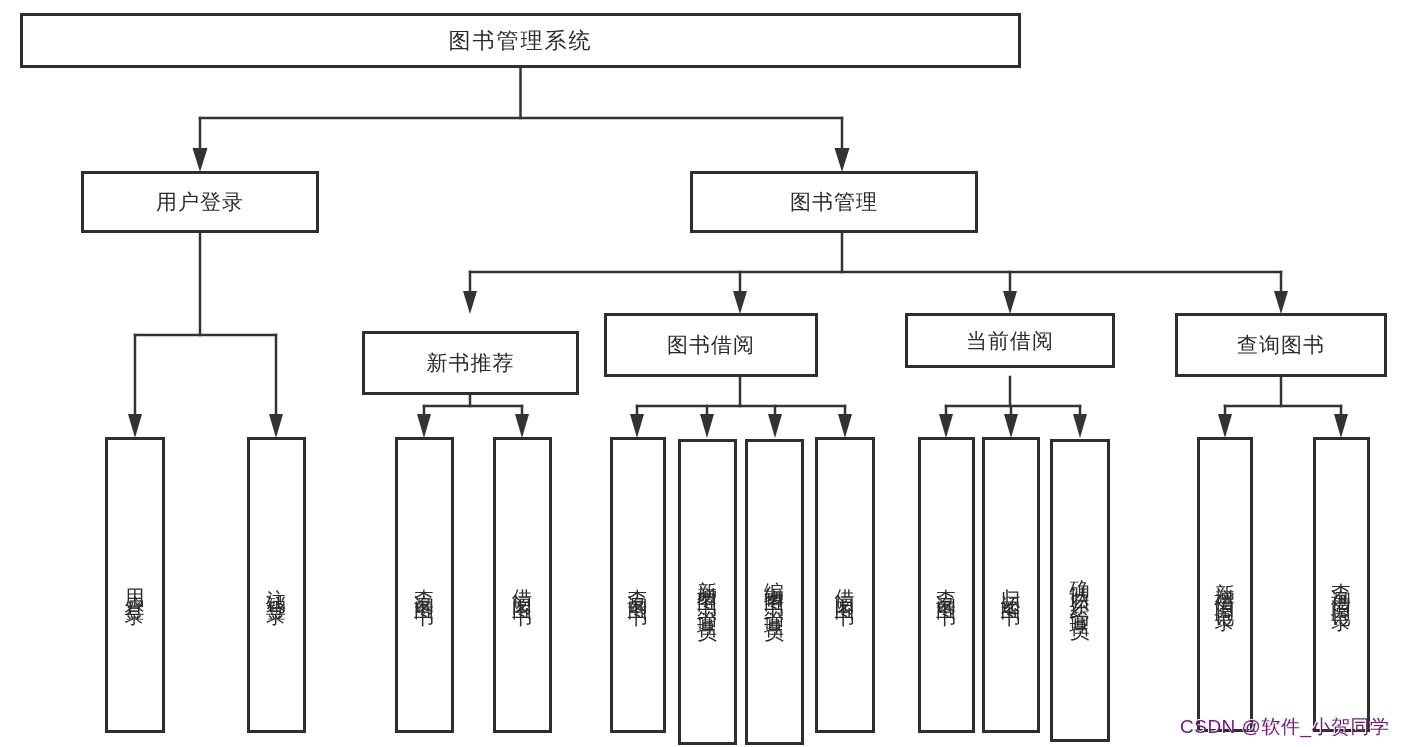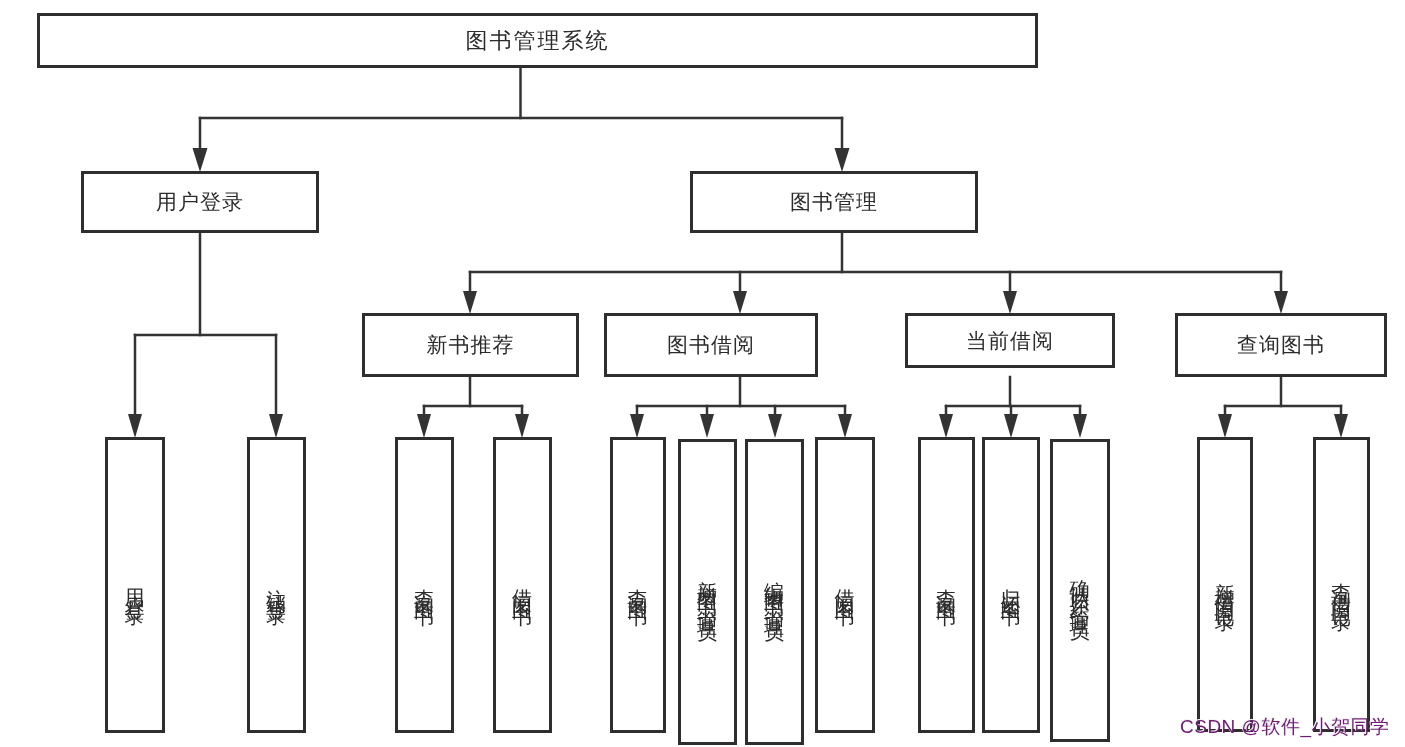--- a/index.html
+++ b/index.html
@@ -134,32 +134,32 @@
     <g>
       <path d="M1281,377 V406" fill="none"></path>
       <path d="M1225,406 H1341" fill="none"></path>
       <path d="M1225,406 V418" fill="none"></path>
       <polygon points="1218,414 1232,414 1225,438" stroke="none"></polygon>
       <path d="M1341,406 V418" fill="none"></path>
       <polygon points="1334,414 1348,414 1341,438" stroke="none"></polygon>
     </g>
   </svg>
 
-  <div class="node" style="left:20px; top:13px; width:1001px; height:55px;margin-left:17px;">
+  <div class="node" style="left:20px; top:13px; width:1001px; height:55px;">
     <span class="h-label root-label">图书管理系统</span>
   </div>
 
   <div class="node" style="left:81px; top:171px; width:238px; height:62px;">
     <span class="h-label">用户登录</span>
   </div>
   <div class="node" style="left:690px; top:171px; width:288px; height:62px;">
     <span class="h-label">图书管理</span>
   </div>
 
-  <div class="node" style="left:362px; top:313px; width:217px; height:64px;">
+  <div class="node" style="left:362px; top:331px; width:217px; height:64px;">
     <span class="h-label">新书推荐</span>
   </div>
   <div class="node" style="left:604px; top:313px; width:214px; height:64px;">
     <span class="h-label">图书借阅</span>
   </div>
   <div class="node" style="left:905px; top:313px; width:210px; height:55px;">
     <span class="h-label">当前借阅</span>
   </div>
   <div class="node" style="left:1175px; top:313px; width:212px; height:64px;">
     <span class="h-label">查询图书</span>

